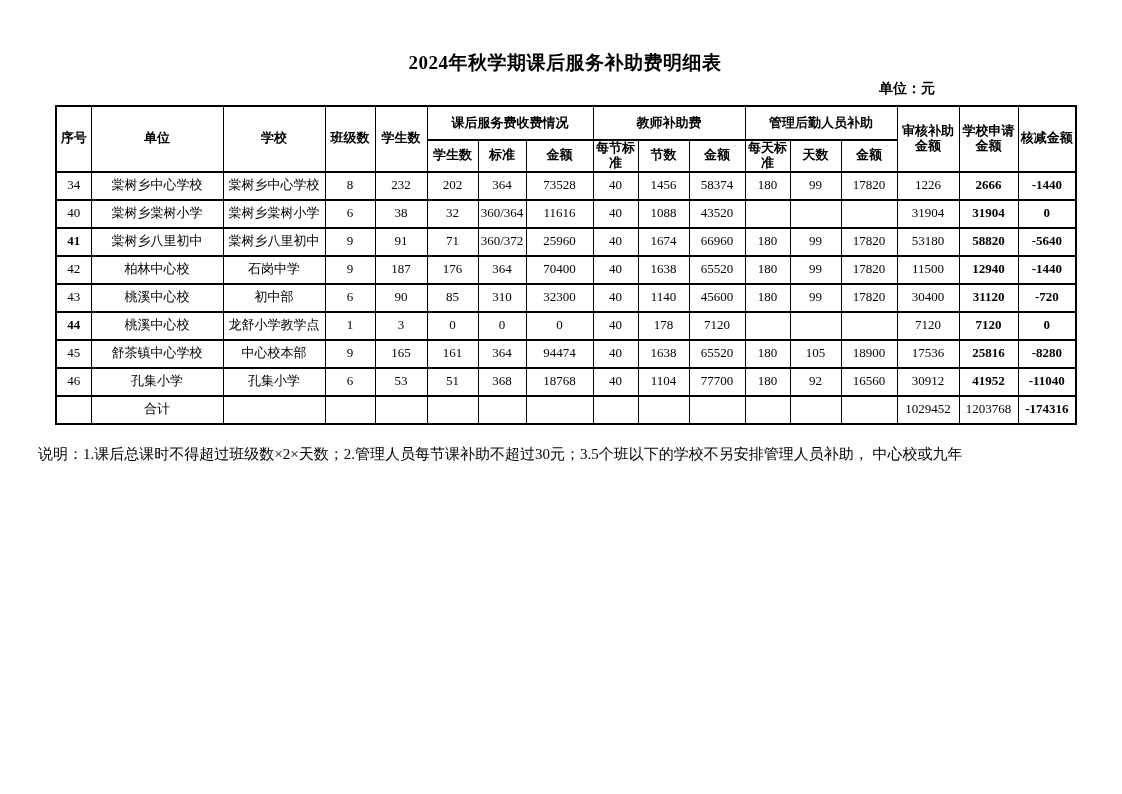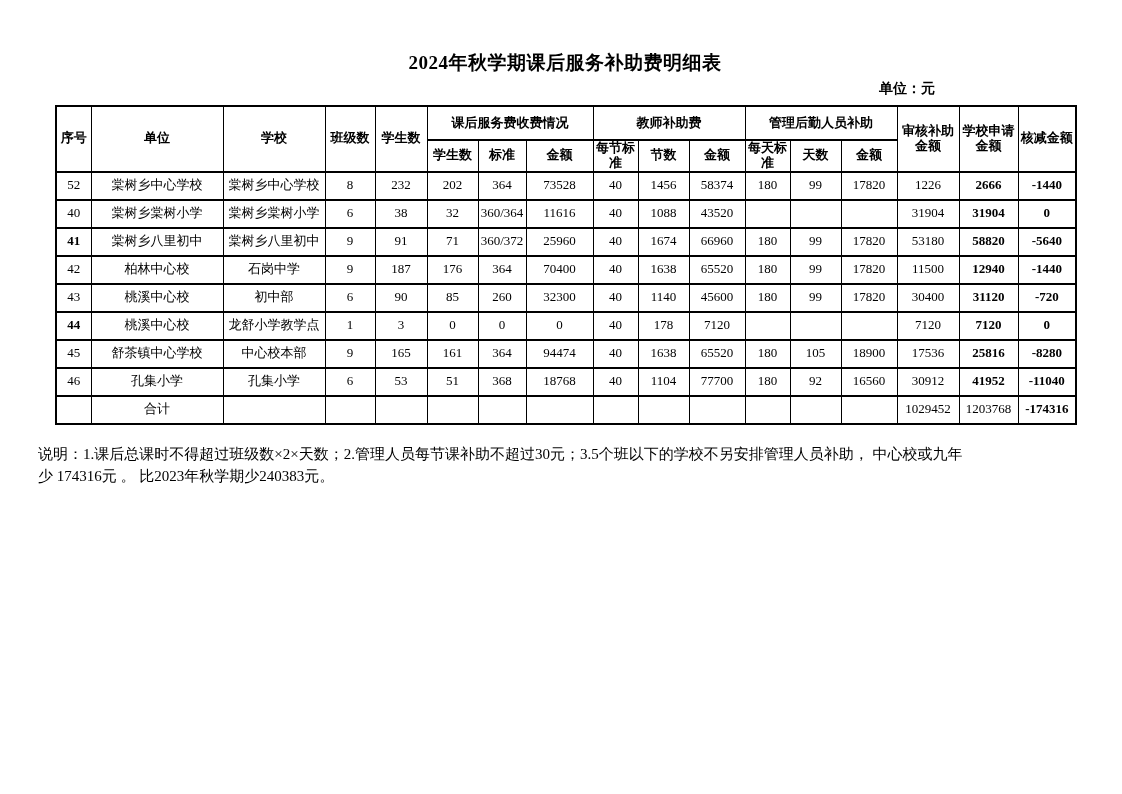--- a/index.html
+++ b/index.html
@@ -90,21 +90,21 @@
         <th>每节标准</th>
         <th>节数</th>
         <th>金额</th>
         <th>每天标准</th>
         <th>天数</th>
         <th>金额</th>
       </tr>
     </thead>
     <tbody id="table-body">
         <tr>
-          <td>52</td>
+          <td>34</td>
           <td>棠树乡中心学校</td>
           <td>棠树乡中心学校</td>
           <td>8</td>
           <td>232</td>
           <td>202</td>
           <td>364</td>
           <td>73528</td>
           <td>40</td>
           <td>1456</td>
           <td>58374</td>
@@ -172,21 +172,21 @@
           <td class="num-bold-right">12940</td>
           <td class="num-bold-right">-1440</td>
         </tr>
         <tr>
           <td>43</td>
           <td>桃溪中心校</td>
           <td>初中部</td>
           <td>6</td>
           <td>90</td>
           <td>85</td>
-          <td>260</td>
+          <td>310</td>
           <td>32300</td>
           <td>40</td>
           <td>1140</td>
           <td>45600</td>
           <td>180</td>
           <td>99</td>
           <td>17820</td>
           <td>30400</td>
           <td class="num-bold-right">31120</td>
           <td class="num-bold-right">-720</td>
@@ -265,16 +265,15 @@
           <td></td>
           <td>1029452</td>
           <td>1203768</td>
           <td class="num-bold-right">-174316</td>
         </tr>
       </tbody>
   </table>
 
   <div class="notes">
     <div>说明：1.课后总课时不得超过班级数×2×天数；2.管理人员每节课补助不超过30元；3.5个班以下的学校不另安排管理人员补助， 中心校或九年</div>
-    <div>少 174316元 。 比2023年秋学期少240383元。</div>
   </div>
 
 </div>
 
 </body></html>

